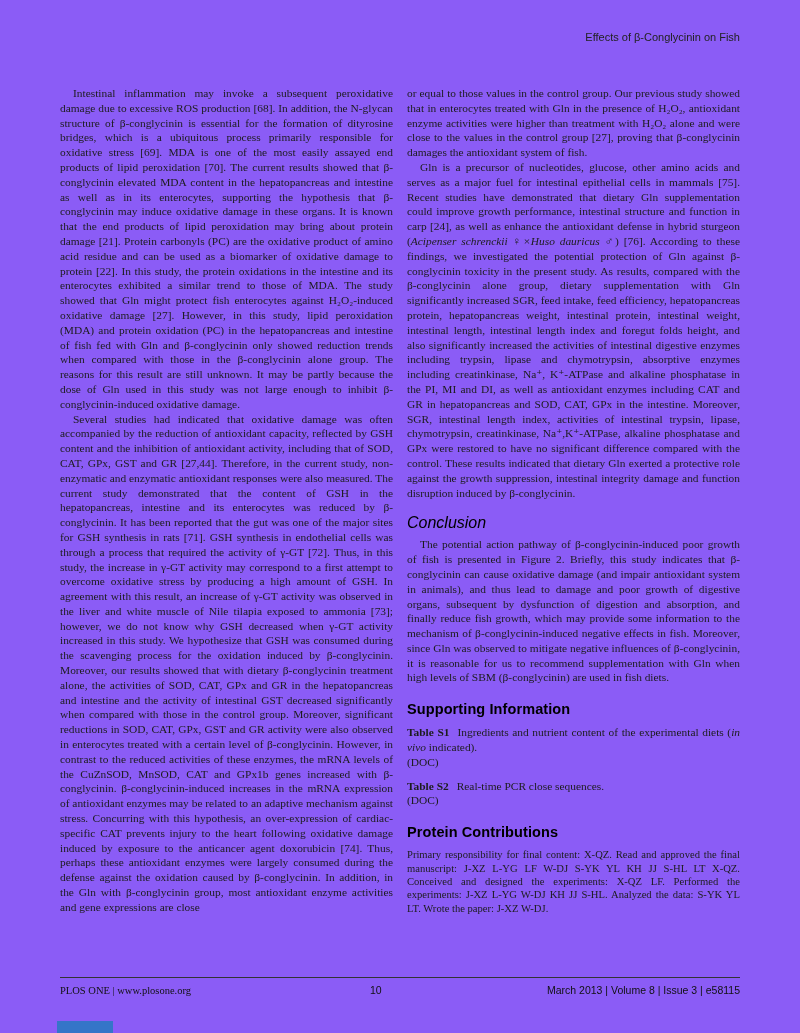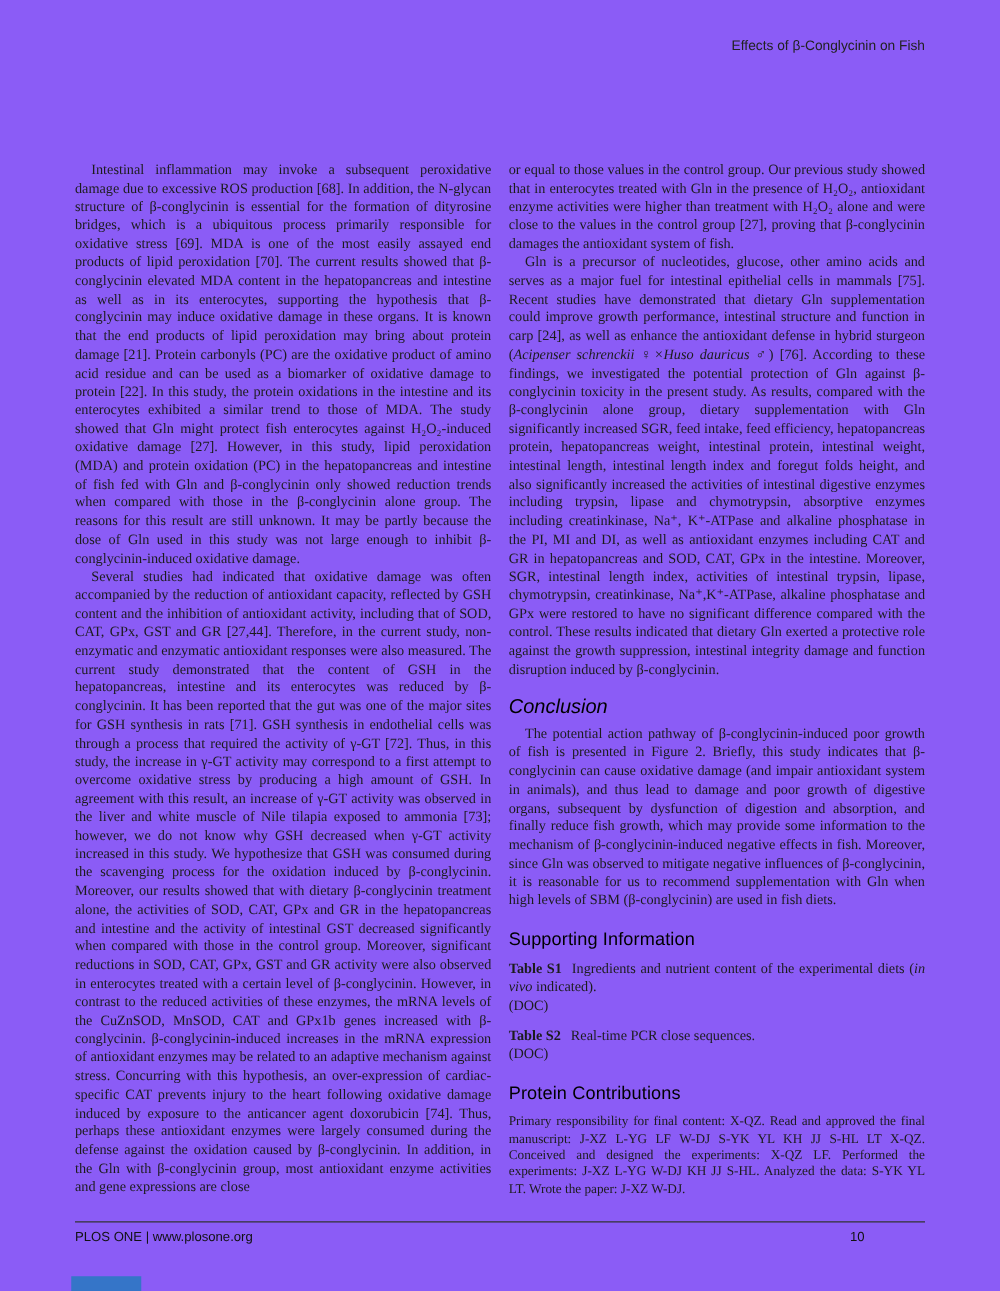--- a/index.html
+++ b/index.html
@@ -14,35 +14,35 @@
   .page { position:absolute; inset:0; background:#8b5cf6; }
 
   .running-head {
     position:absolute; top:31px; right:60px;
     font-family:"Liberation Sans","DejaVu Sans",sans-serif;
     font-size:11px; color:#222;
   }
 
   .columns {
     position:absolute; top:86px; left:60px; width:680px;
-    display:flex; gap:14px;margin-top:43px;
+    display:flex; gap:14px;
   }
   .col { width:333px; }
 
   p.body {
     margin:0;
     font-size:11.4px; line-height:14.8px;
     text-align:justify;
     color:#1c1c1c;
   }
   p.indent { text-indent:13px; }
 
   h2.section {
     font-family:"Liberation Sans","DejaVu Sans",sans-serif;
-    font-size:14.5px; font-weight:normal; color:#000;
+    font-size:14.5px; font-weight:bold; color:#000;
     margin:16px 0 8px 0; letter-spacing:0.1px;
   }
   h3.subsection {
     font-family:"Liberation Sans","DejaVu Sans",sans-serif;
     font-size:16px; font-weight:normal; color:#000;
     margin:14px 0 5px 0;
     font-style:italic;
   }
 
   .si-item { margin:0 0 9px 0; }
@@ -55,21 +55,21 @@
   }
 
   .footer {
     position:absolute; left:60px; top:977px; width:680px;
     border-top:1px solid #333;
     padding-top:6px;
     font-family:"Liberation Sans","DejaVu Sans",sans-serif;
     font-size:10.5px; color:#111;
     display:flex; align-items:baseline;
   }
-  .f-left  { flex:1; text-align:left; }
+  .f-left  { flex:1; text-align:left;font-family:Liberation Serif, serif; }
   .f-center{ width:60px; text-align:left; }
   .f-right { flex:1; text-align:right; }
 
   .next-page-fragment {
     position:absolute; left:57px; top:1021px;
     width:56px; height:12px;
     background:#3575c8;
   }
 </style>
 </head>
@@ -107,17 +107,18 @@
 
       <h2 class="section">Protein Contributions</h2>
       <p class="small">Primary responsibility for final content: X-QZ. Read and approved the final manuscript: J-XZ L-YG LF W-DJ S-YK YL KH JJ S-HL LT X-QZ. Conceived and designed the experiments: X-QZ LF. Performed the experiments: J-XZ L-YG W-DJ KH JJ S-HL. Analyzed the data: S-YK YL LT. Wrote the paper: J-XZ W-DJ.</p>
     </div>
 
   </div>
 
   <div class="footer">
     <span class="f-left">PLOS ONE | www.plosone.org</span>
     <span class="f-center">10</span>
+    <span class="f-right">March 2013 | Volume 8 | Issue 3 | e58115</span>
   </div>
 
   <div class="next-page-fragment"></div>
 
 </div>
 
 </body></html>

